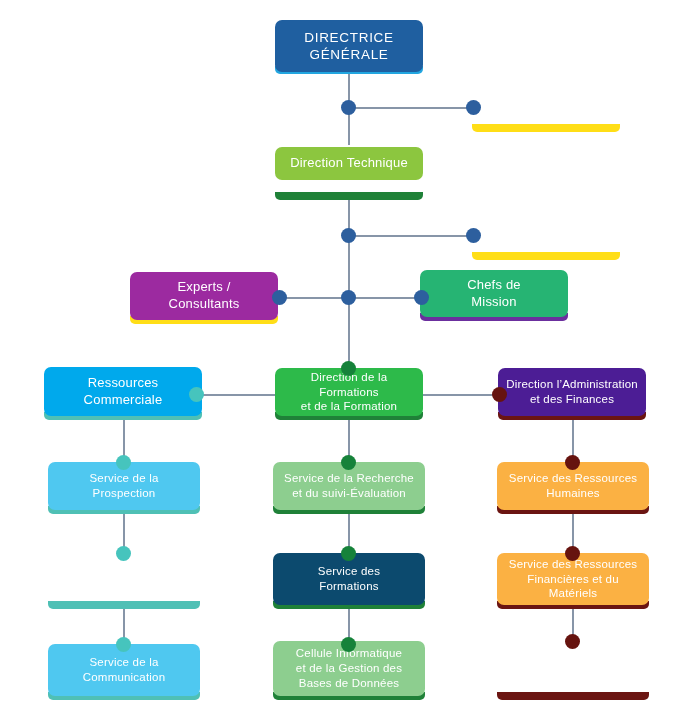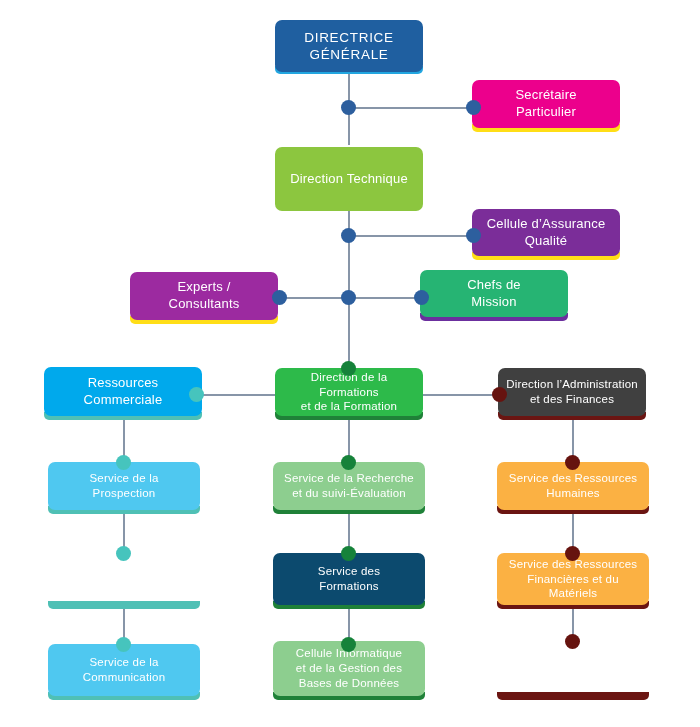--- a/index.html
+++ b/index.html
@@ -92,37 +92,29 @@
   <div class="line v" style="left:572px; top:513px; height:40px;"></div>
   <div class="line v" style="left:572px; top:608px; height:36px;"></div>
 
   <div class="foot" style="left:275px; top:66px; width:148px; height:8px; background:#22a6e0;"></div>
   <div class="node dg" style="left:275px; top:20px; width:148px; height:52px; background:#1f5fa0;">
     <span class="label" style="white-space:pre-line;">DIRECTRICE
 GÉNÉRALE</span>
   </div>
 
   <div class="foot" style="left:472px; top:124px; width:148px; height:8px; background:#ffde17;"></div>
-  <div class="node top" style="left:472px; top:80px; width:148px; height:48px; background:#ec008c;">
-    <span class="label" style="white-space:pre-line;">Secrétaire
-Particulier</span>
-  </div>
   <div class="dot" style="left:466px; top:100px; width:15px; height:15px; background:#2d5f9e;"></div>
   <div class="dot" style="left:341px; top:100px; width:15px; height:15px; background:#2d5f9e;"></div>
 
   <div class="foot" style="left:275px; top:192px; width:148px; height:8px; background:#1f8138;"></div>
-  <div class="node top" style="left:275px; top:147px; width:148px; height:64px; background:#8cc63f;">
+  <div class="node top" style="left:275px; top:147px; width:148px; height:33px; background:#8cc63f;">
     <span class="label" style="white-space:pre-line;">Direction Technique</span>
   </div>
 
   <div class="foot" style="left:472px; top:252px; width:148px; height:8px; background:#ffde17;"></div>
-  <div class="node top" style="left:472px; top:209px; width:148px; height:47px; background:#7b2d99;">
-    <span class="label" style="white-space:pre-line;">Cellule d’Assurance
-Qualité</span>
-  </div>
   <div class="dot" style="left:466px; top:228px; width:15px; height:15px; background:#2d5f9e;"></div>
   <div class="dot" style="left:341px; top:228px; width:15px; height:15px; background:#2d5f9e;"></div>
 
   <div class="foot" style="left:130px; top:316px; width:148px; height:8px; background:#ffde17;"></div>
   <div class="node top" style="left:130px; top:272px; width:148px; height:48px; background:#9c2aa0;">
     <span class="label" style="white-space:pre-line;">Experts /
 Consultants</span>
   </div>
   <div class="dot" style="left:272px; top:290px; width:15px; height:15px; background:#2d5f9e;"></div>
 
@@ -142,21 +134,21 @@
   <div class="dot" style="left:189px; top:387px; width:15px; height:15px; background:#46c4bd;"></div>
 
   <div class="foot" style="left:275px; top:412px; width:148px; height:8px; background:#1f8138;"></div>
   <div class="node sub" style="left:275px; top:368px; width:148px; height:48px; background:#2dba4a;">
     <span class="label" style="white-space:pre-line;">Direction de la Formations
 et de la Formation</span>
   </div>
   <div class="dot" style="left:341px; top:361px; width:15px; height:15px; background:#16823a;"></div>
 
   <div class="foot" style="left:498px; top:412px; width:148px; height:8px; background:#6b1512;"></div>
-  <div class="node sub" style="left:498px; top:368px; width:148px; height:48px; background:#404040;">
+  <div class="node sub" style="left:498px; top:368px; width:148px; height:48px; background:#4c1d95;">
     <span class="label" style="white-space:pre-line;">Direction l’Administration
 et des Finances</span>
   </div>
   <div class="dot" style="left:492px; top:387px; width:15px; height:15px; background:#66130f;"></div>
 
   <div class="foot" style="left:48px; top:506px; width:152px; height:8px; background:#4fc0b5;"></div>
   <div class="node sub" style="left:48px; top:462px; width:152px; height:48px; background:#4fc8f0;">
     <span class="label" style="white-space:pre-line;">Service de la
 Prospection</span>
   </div>

